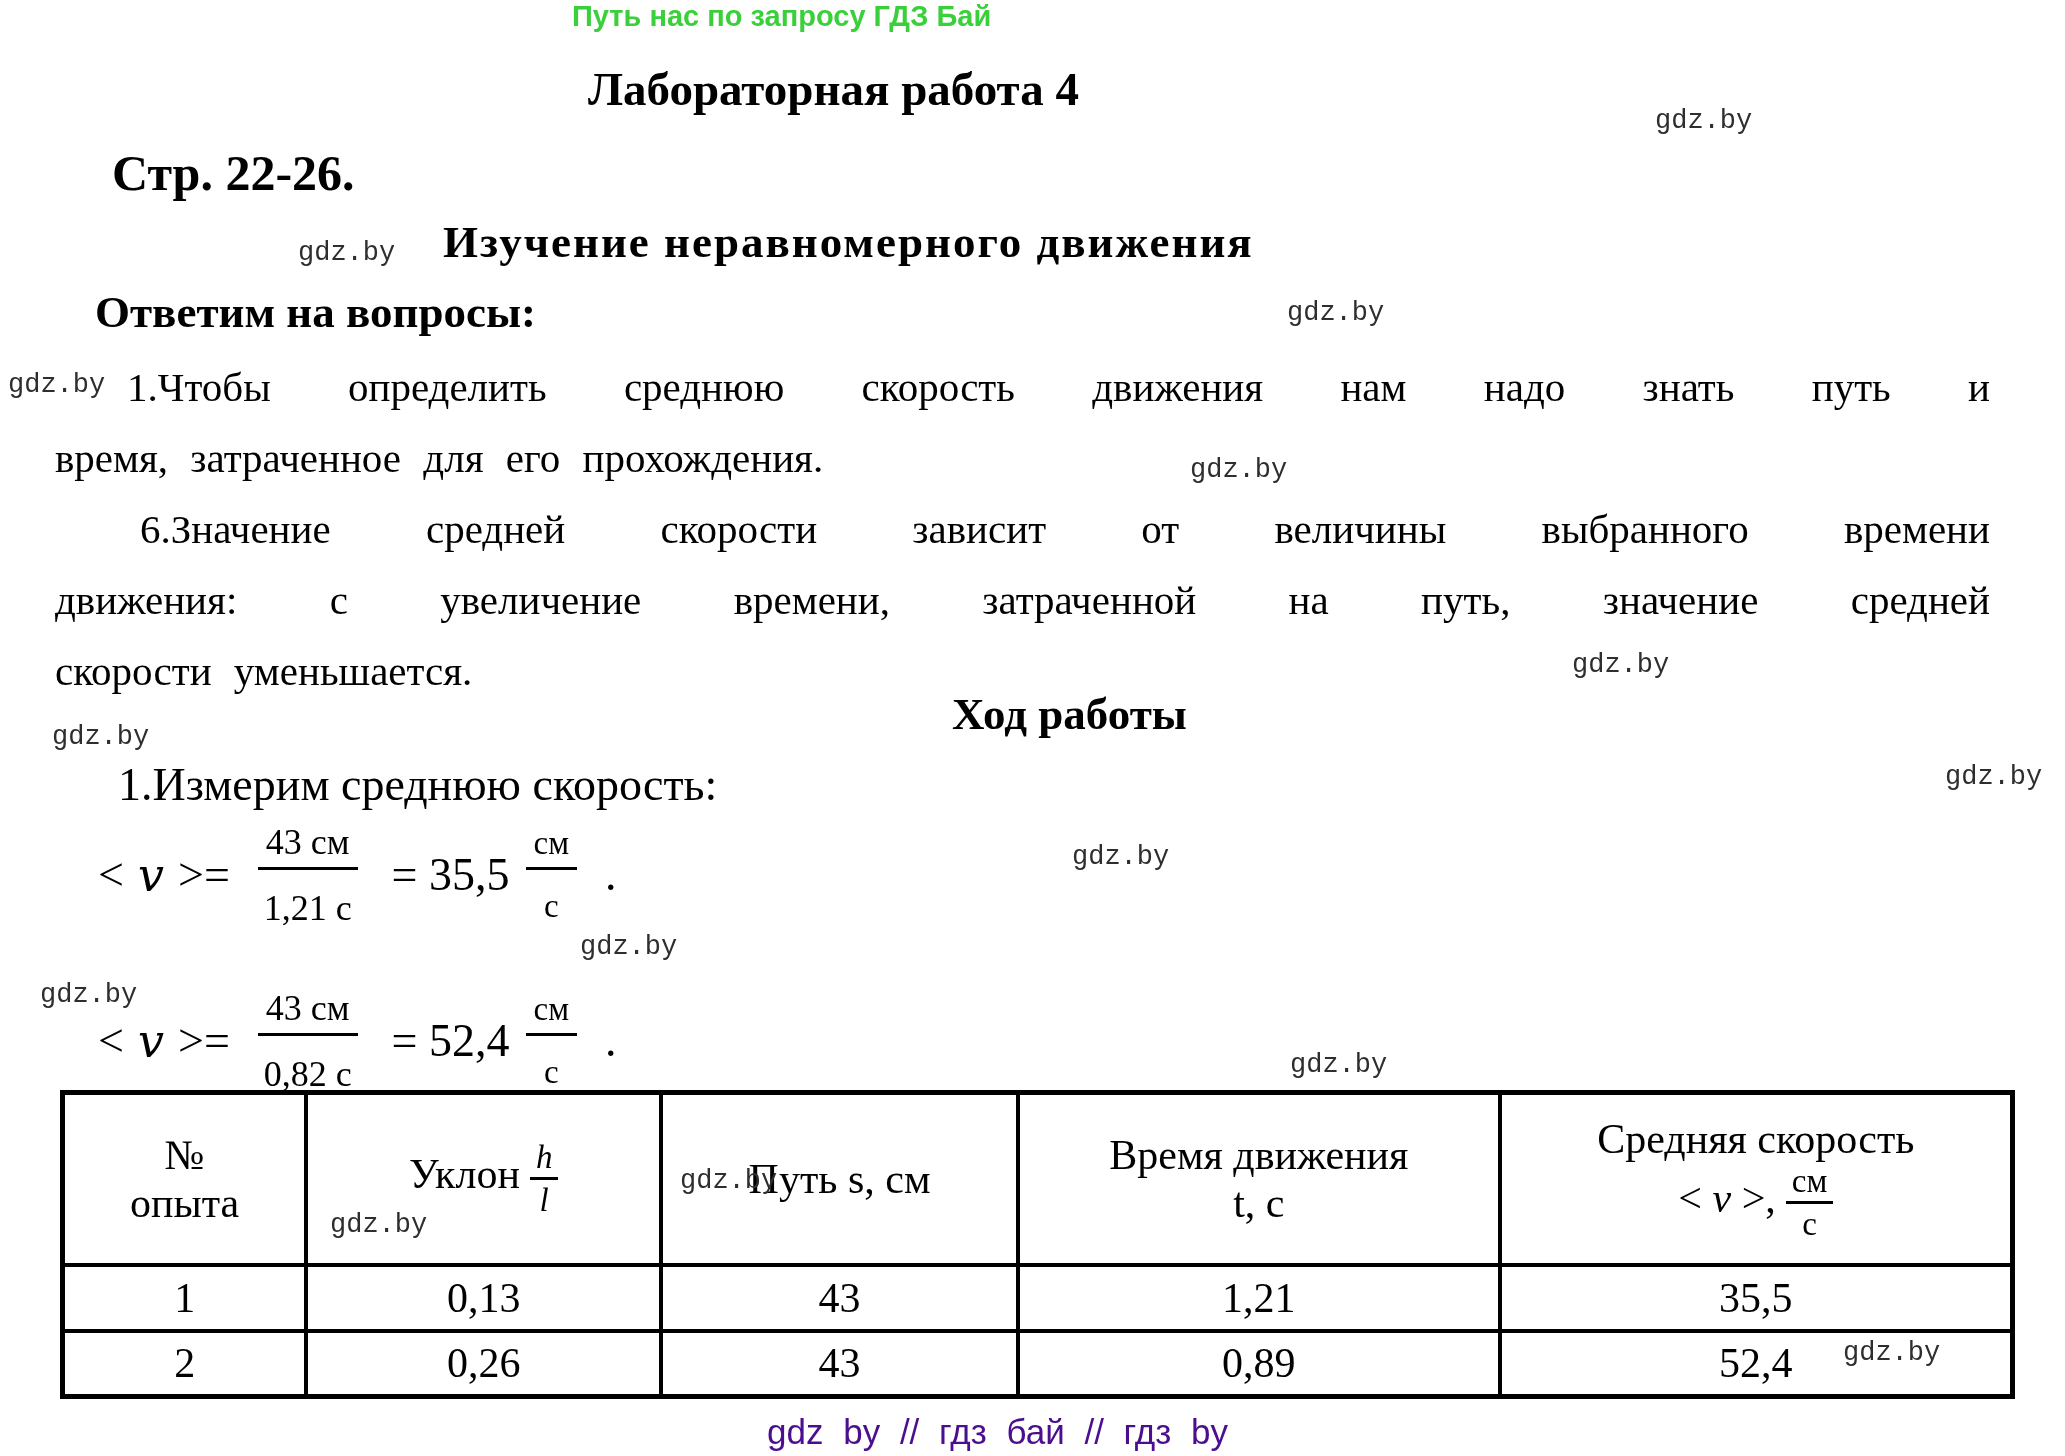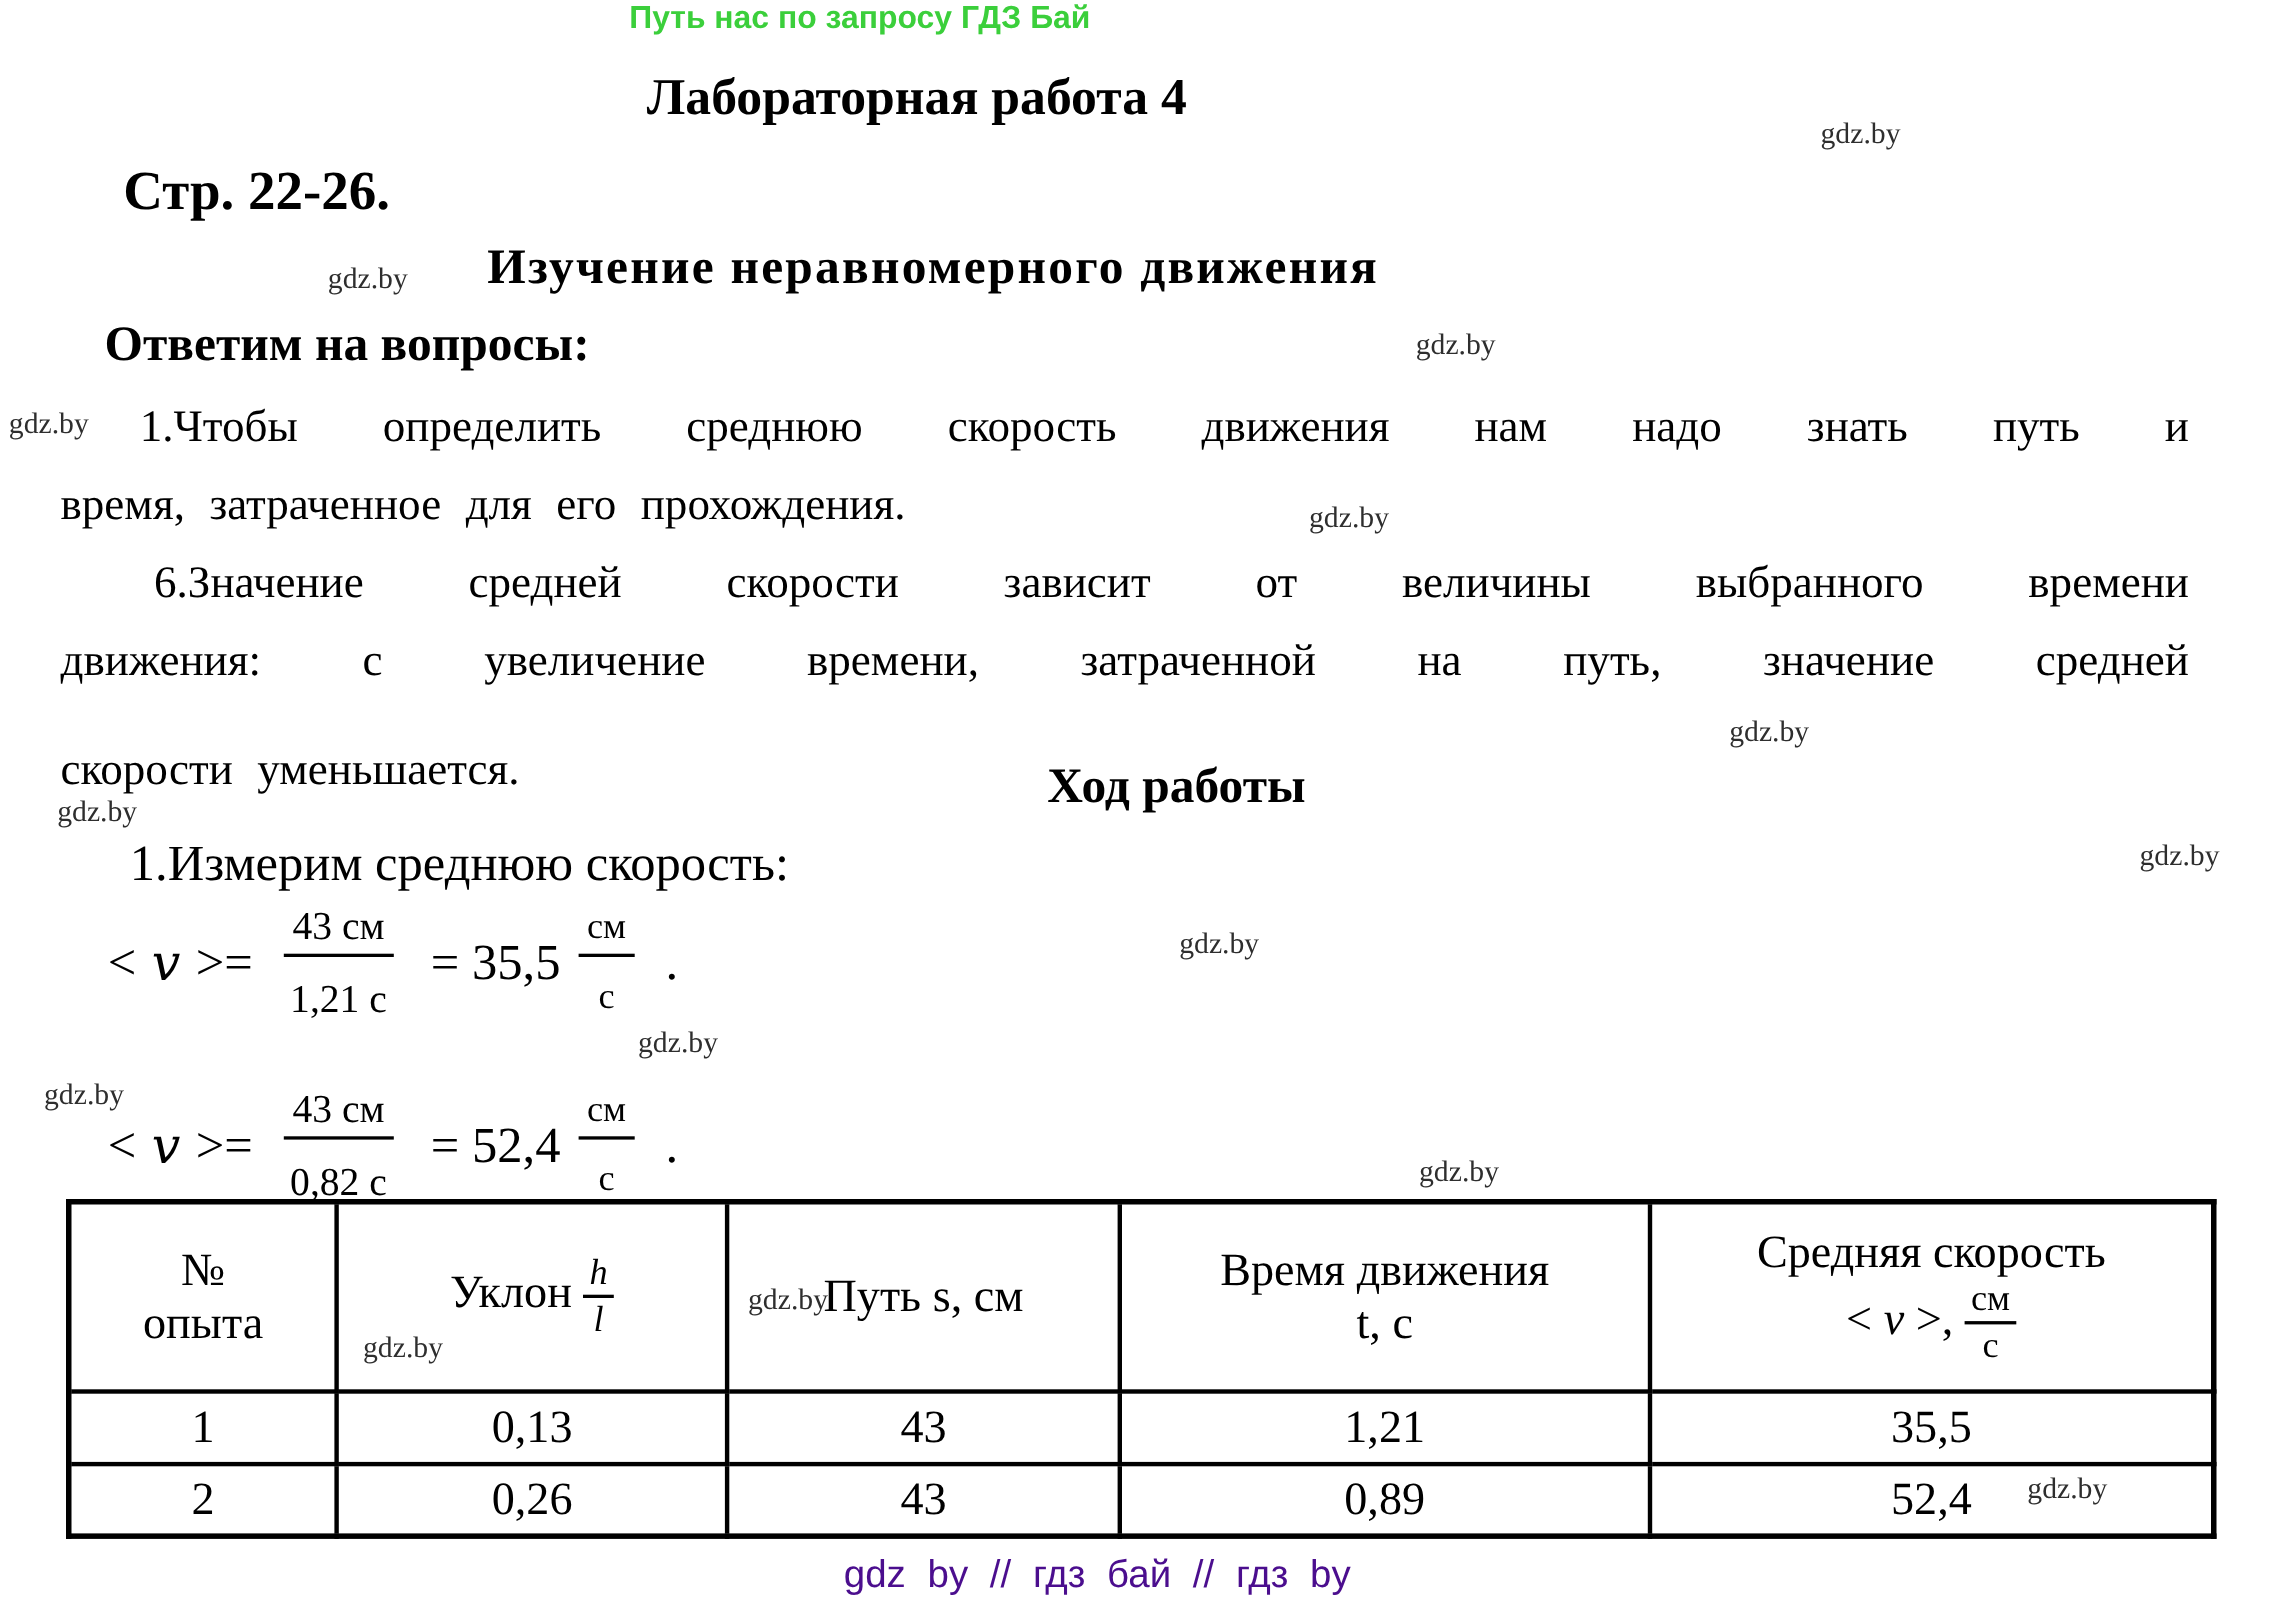--- a/index.html
+++ b/index.html
@@ -7,35 +7,35 @@
     position:relative;
     width:2065px;height:1456px;
     background:#ffffff;
     overflow:hidden;
     font-family:"Liberation Serif","DejaVu Serif",serif;
     color:#000;
   }
   .abs{position:absolute;}
   .sans{font-family:"Liberation Sans","DejaVu Sans",sans-serif;}
   .banner{top:0px;left:572px;font-size:29px;font-weight:bold;}
-  .wm{font-family:Liberation Serif, serif;font-size:27px;color:#2e2e2e;white-space:nowrap;}
+  .wm{font-family:Liberation Mono, monospace;font-size:27px;color:#2e2e2e;white-space:nowrap;}
   .title{top:62px;left:588px;font-size:47px;font-weight:bold;white-space:nowrap;}
   .pages{top:144px;left:112px;font-size:50px;font-weight:bold;white-space:nowrap;}
   .subtitle{top:216px;left:443px;font-size:45px;font-weight:bold;letter-spacing:2px;white-space:nowrap;}
   .qheading{top:286px;left:95px;font-size:45px;font-weight:bold;white-space:nowrap;}
   .bodyline{
     left:55px;width:1935px;font-size:41px;line-height:48px;
     word-spacing:12px;box-sizing:border-box;white-space:nowrap;
   }
   .just{white-space:normal;text-align:justify;text-align-last:justify;}
   .l1{top:363px;padding-left:72px;}
   .l2{top:434px;}
   .l3{top:505px;padding-left:85px;}
   .l4{top:576px;}
-  .l5{top:647px;margin-top:28px;}
+  .l5{top:647px;}
   .workheading{top:688px;left:952px;font-size:45px;font-weight:bold;white-space:nowrap;}
   .step1{top:758px;left:118px;font-size:46px;white-space:nowrap;}
   .formula{display:flex;align-items:center;font-size:46px;white-space:nowrap;}
   .f1{top:820px;left:98px;}
   .f2{top:986px;left:98px;}
   .formula i{font-family:"DejaVu Serif","Liberation Serif",serif;margin:0 14px;}
   .frac{display:inline-block;text-align:center;vertical-align:middle;font-size:36px;line-height:1.15;margin:0 28px;}
   .frac .num{display:block;border-bottom:3px solid #000;padding:2px 8px 4px 8px;}
   .frac .den{display:block;padding-top:18px;}
   .frac.small{font-size:33px;margin-left:16px;}

